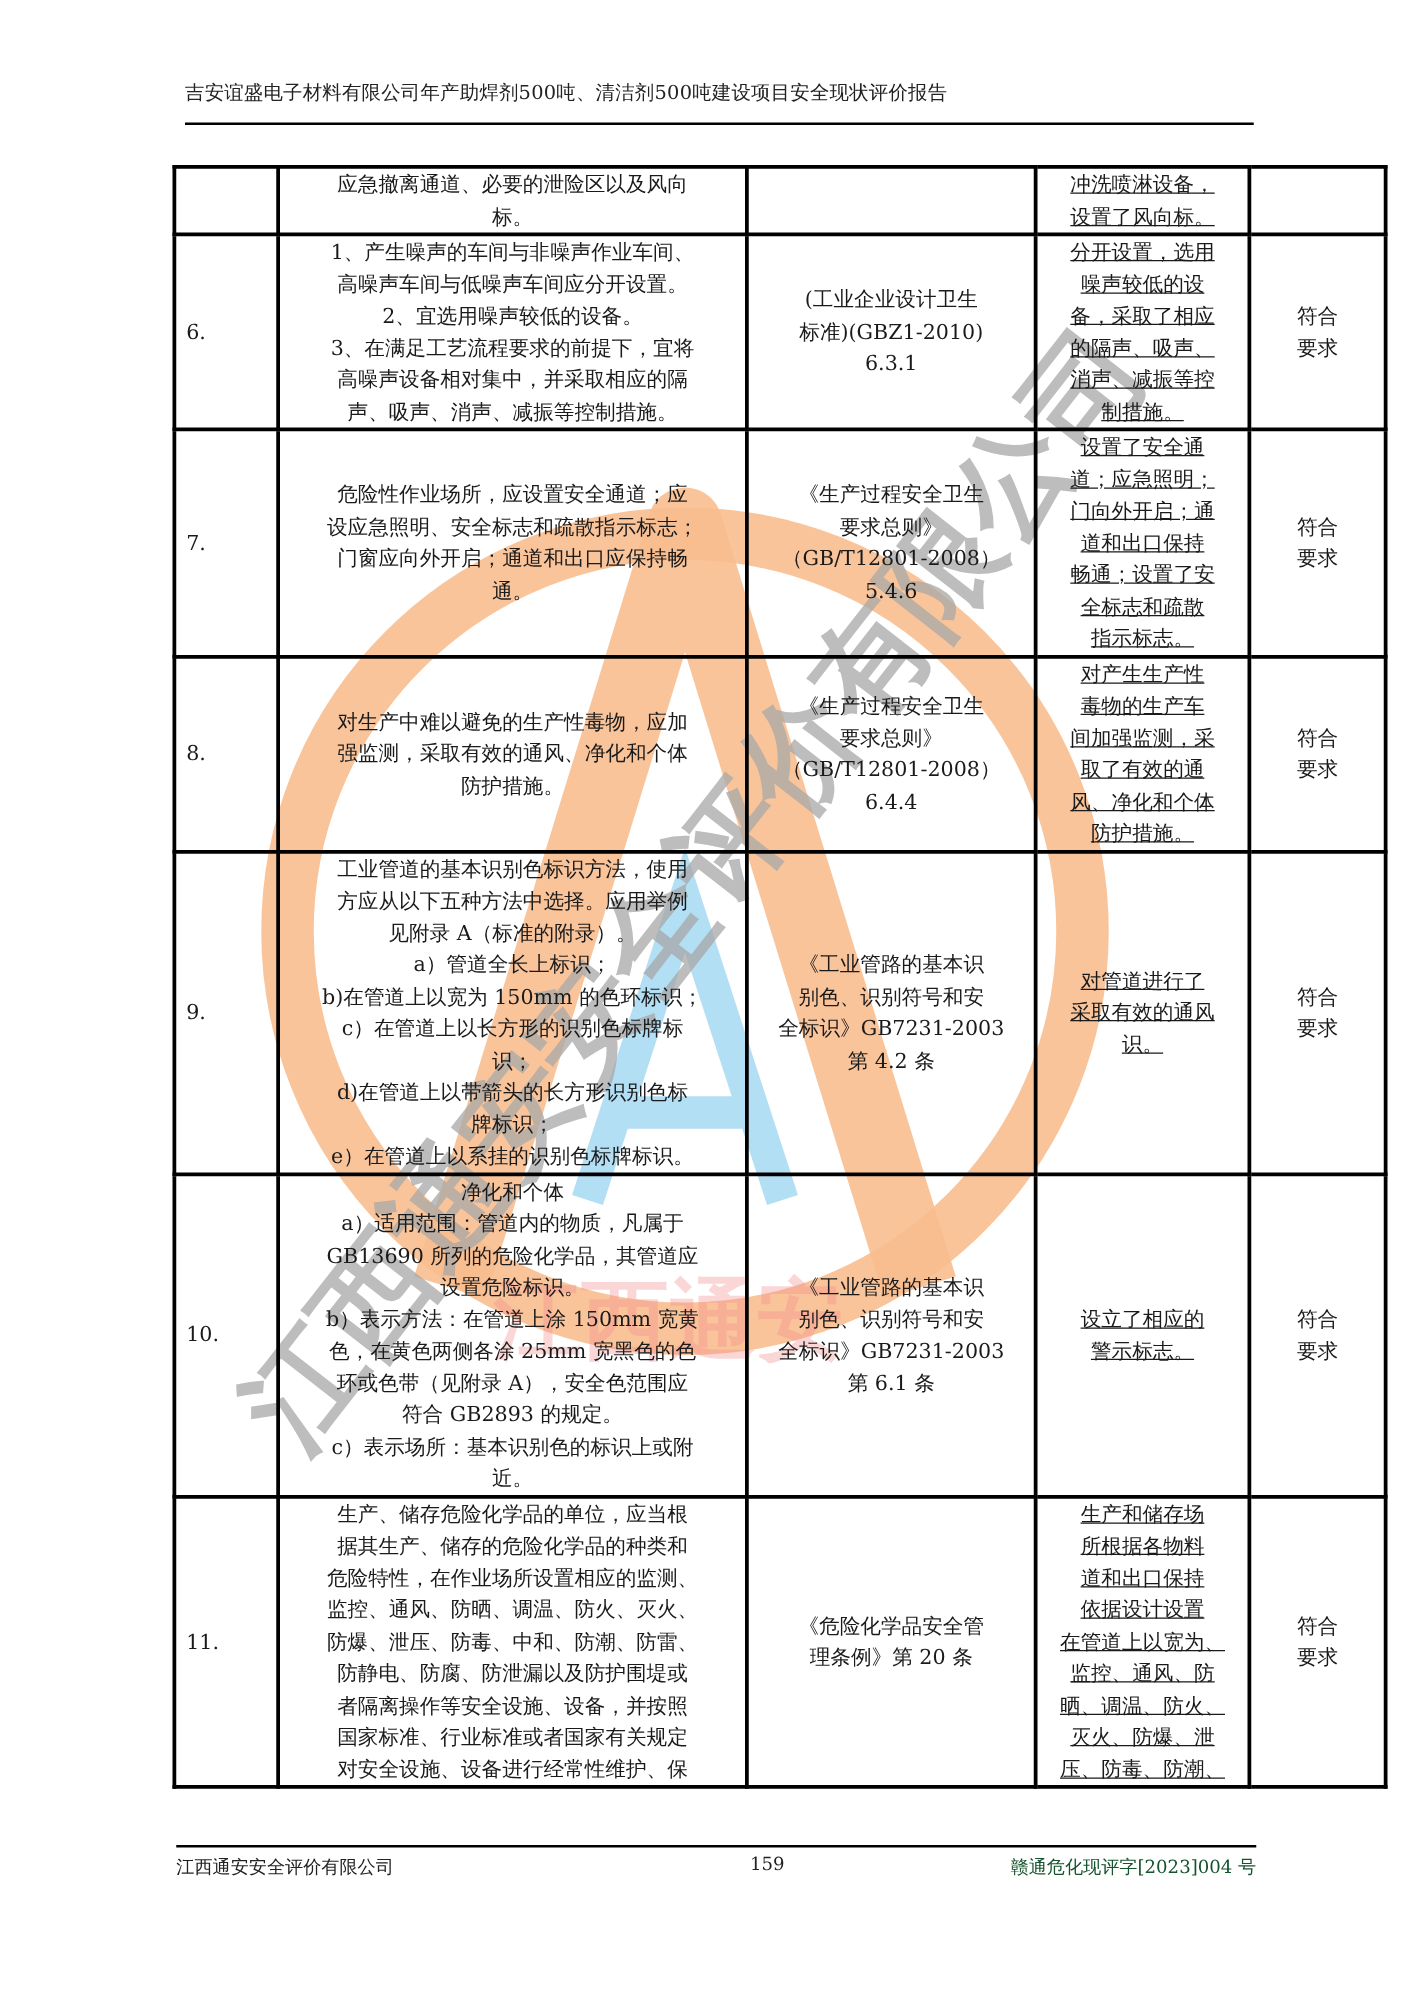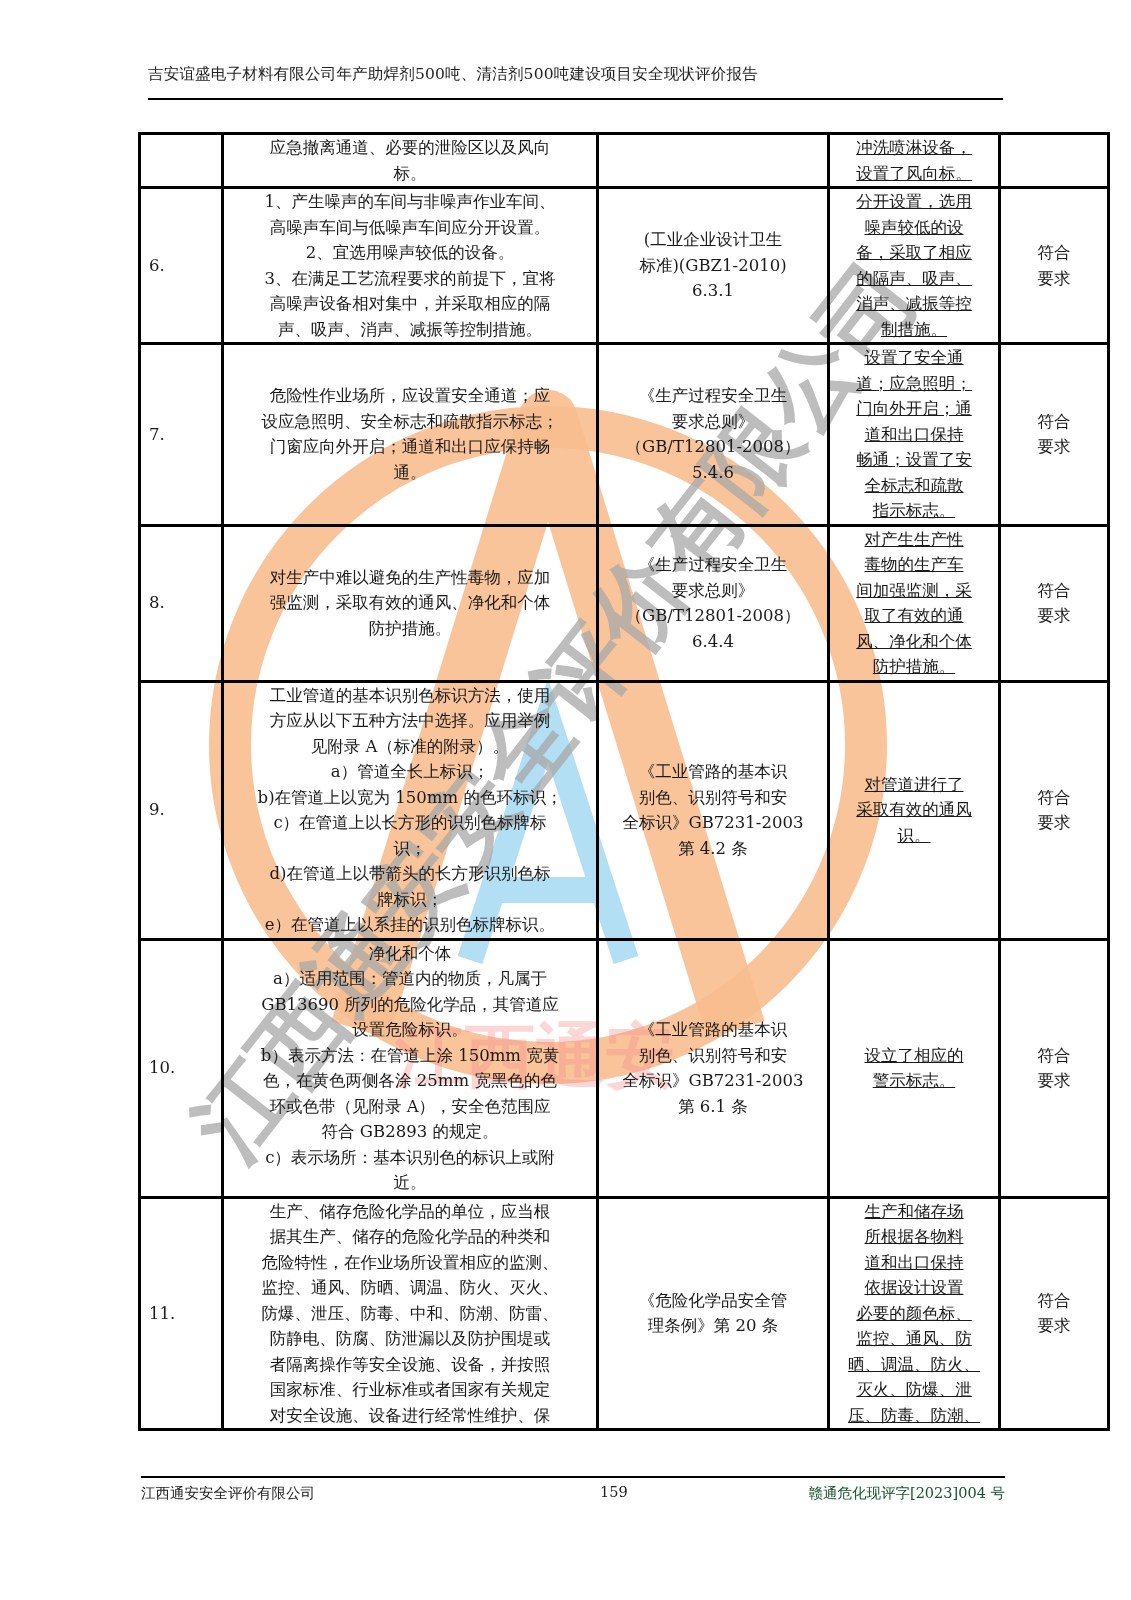--- a/index.html
+++ b/index.html
@@ -220,21 +220,21 @@
       </td>
       <td class="c-basis">
         <span class="line">《危险化学品安全管</span>
         <span class="line">理条例》第 20 条</span>
       </td>
       <td class="c-actual">
         <span class="line">生产和储存场</span>
         <span class="line">所根据各物料</span>
         <span class="line">道和出口保持</span>
         <span class="line">依据设计设置</span>
-        <span class="line">必要的颜色标、</span>
+        <span class="line">在管道上以宽为、</span>
         <span class="line">监控、通风、防</span>
         <span class="line">晒、调温、防火、</span>
         <span class="line">灭火、防爆、泄</span>
         <span class="line">压、防毒、防潮、</span>
       </td>
       <td class="c-result">
         <span class="line">符合</span>
         <span class="line">要求</span>
       </td>
     </tr>

